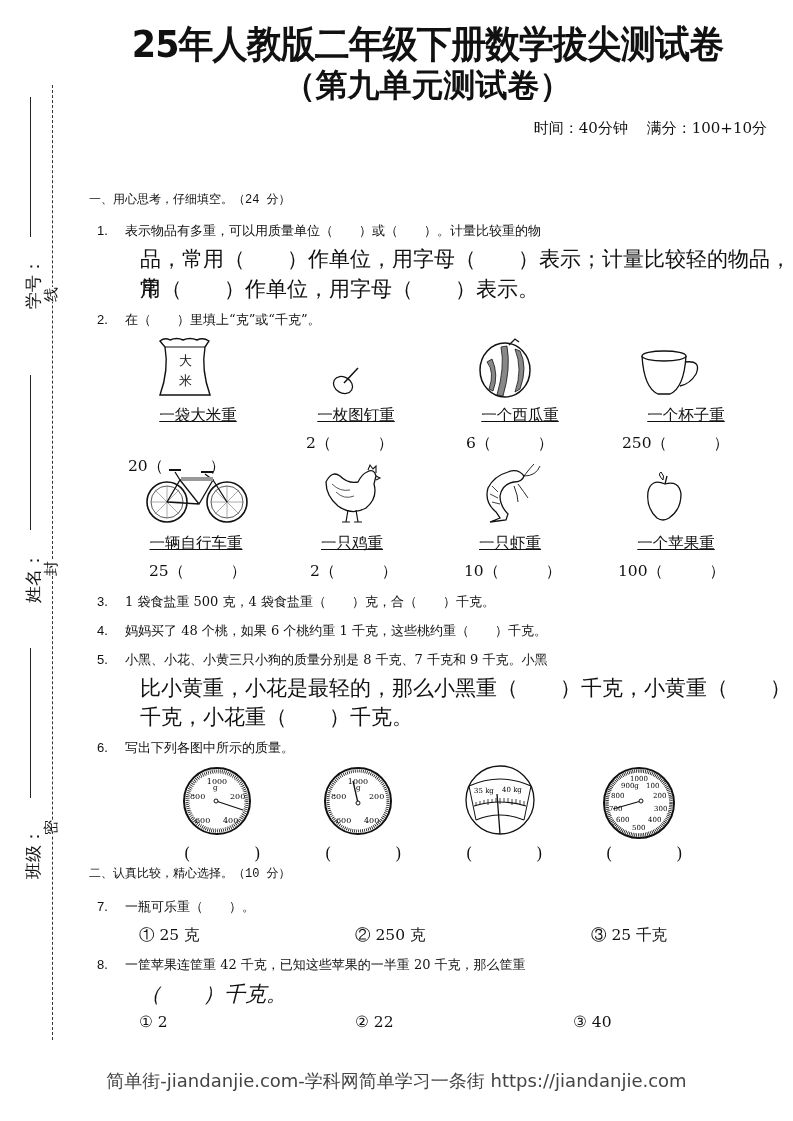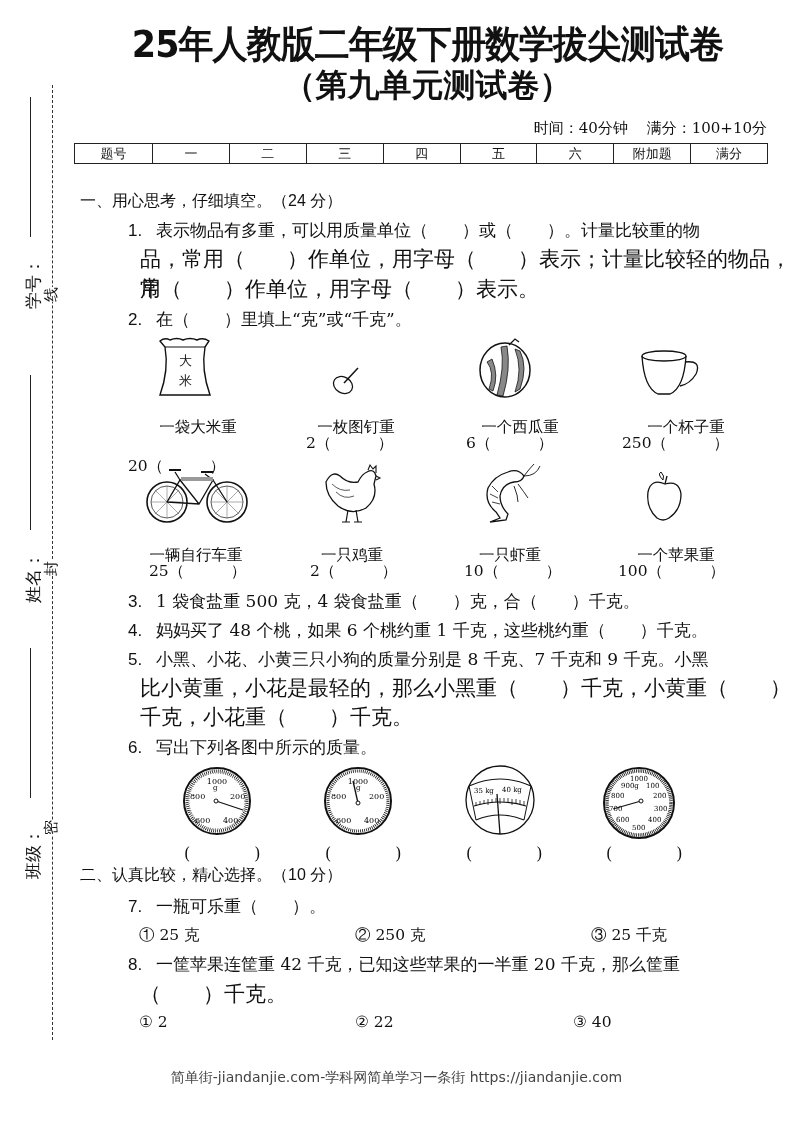--- a/index.html
+++ b/index.html
@@ -9,36 +9,36 @@
   .title{left:62px;top:22px;width:731px;text-align:center;font-size:38px;font-weight:bold;
          font-family:"DejaVu Sans","Liberation Sans",sans-serif;letter-spacing:-1px;line-height:44px;transform:scaleX(0.92);transform-origin:center;}
   .subtitle{left:62px;top:66px;width:731px;text-align:center;font-size:32px;font-weight:bold;
          font-family:"DejaVu Sans","Liberation Sans",sans-serif;line-height:38px;}
   .meta{right:26px;top:119px;font-size:15px;font-family:"DejaVu Serif",serif;}
   .meta span{margin-left:14px;}
   table.score{position:absolute;left:74px;top:143px;width:694px;border-collapse:collapse;table-layout:fixed;}
   table.score td{border:1px solid #222;height:19px;text-align:center;font-size:13px;padding:0;
         font-family:"DejaVu Sans","Liberation Sans",sans-serif;}
   table.score col.c0{width:78px;}
-  .sec{left:80px;font-size:16px;font-family:Liberation Sans, sans-serif;}
-  .q{left:128px;font-size:17px;line-height:29px;}
+  .sec{left:89px;font-size:12px;font-family:Liberation Mono, monospace;}
+  .q{left:97px;font-size:13px;line-height:29px;}
   .q .n{display:inline-block;width:28px;font-family:"Liberation Sans",sans-serif;}
   .cont{left:140px;font-size:21px;}
   .item{position:absolute;width:140px;text-align:center;font-size:15.5px;}
-  .item .lbl{position:absolute;top:16px;left:0;width:140px;}
+  .item .lbl{position:absolute;top:4px;left:0;width:140px;text-decoration:underline;}
   .item .ans{position:absolute;top:32px;left:14px;text-align:left;white-space:pre;}
   .sidebar-line{position:absolute;left:52px;top:85px;height:955px;border-left:1.5px dashed #333;}
   .sidebar-text{position:absolute;font-size:17px;transform:rotate(-90deg);transform-origin:center;
         font-family:"DejaVu Sans","Liberation Sans",sans-serif;white-space:nowrap;}
   .vline{position:absolute;left:30px;width:0;border-left:1.5px solid #222;}
   .seal{position:absolute;left:44px;font-size:15px;transform:rotate(-90deg);background:#fff;
         font-family:"DejaVu Sans","Liberation Sans",sans-serif;}
   .gauge-cap{position:absolute;font-size:16px;white-space:pre;}
   .opt{position:absolute;font-size:15.5px;}
-  .footer{left:0;width:793px;top:1069px;text-align:center;font-size:14px;color:#444;
+  .footer{left:0;width:793px;top:1069px;text-align:center;font-size:18px;color:#444;
         font-family:"DejaVu Sans","Liberation Sans",sans-serif;}
   svg{position:absolute;overflow:visible;}
 </style>
 </head>
 <body>
 
 <div class="sidebar-line"></div>
 <div class="vline" style="top:97px;height:140px;"></div>
 <div class="sidebar-text" style="left:8px;top:272px;">学号：</div>
 <div class="vline" style="top:375px;height:155px;"></div>
@@ -62,31 +62,20 @@
       <col>
       <col>
       <col>
       <col>
       <col>
       <col>
       <col>
       <col>
     </colgroup>
   <tbody>
-      <tr>
-    <td>题号</td>
-    <td>一</td>
-    <td>二</td>
-    <td>三</td>
-    <td>四</td>
-    <td>五</td>
-    <td>六</td>
-    <td>附加题</td>
-    <td>满分</td>
-  </tr>
 </tbody>
   </table>
 
 <div class="abs sec" style="top:191px;">一、用心思考，仔细填空。（24 分）</div>
 
 <div class="abs q" style="top:216px;">
   <span class="n">1.</span><span>表示物品有多重，可以用质量单位（　　）或（　　）。计量比较重的物</span>
 </div>
 <div class="abs q cont" style="top:245px;">品，常用（　　）作单位，用字母（　　）表示；计量比较轻的物品，常</div>
 <div class="abs q cont" style="top:275px;">用（　　）作单位，用字母（　　）表示。</div>
@@ -258,18 +247,18 @@
 <div class="abs q" style="top:892px;">
   <span class="n">7.</span><span>一瓶可乐重（　　）。</span>
 </div>
 <div class="opt" style="left:139px;top:925px;">① 25 克</div>
 <div class="opt" style="left:355px;top:925px;">② 250 克</div>
 <div class="opt" style="left:579px;top:925px;margin-left:12px;">③ 25 千克</div>
 
 <div class="abs q" style="top:950px;">
   <span class="n">8.</span><span>一筐苹果连筐重 42 千克，已知这些苹果的一半重 20 千克，那么筐重</span>
 </div>
-<div class="abs q cont" style="top:980px;">（　　）千克。</div>
+<div class="abs q cont" style="top:980px;font-style:italic;">（　　）千克。</div>
 <div class="opt" style="left:139px;top:1013px;">① 2</div>
 <div class="opt" style="left:355px;top:1013px;">② 22</div>
 <div class="opt" style="left:573px;top:1013px;">③ 40</div>
 
 <div class="abs footer">简单街-jiandanjie.com-学科网简单学习一条街 https://jiandanjie.com</div>
 
 </body></html>

